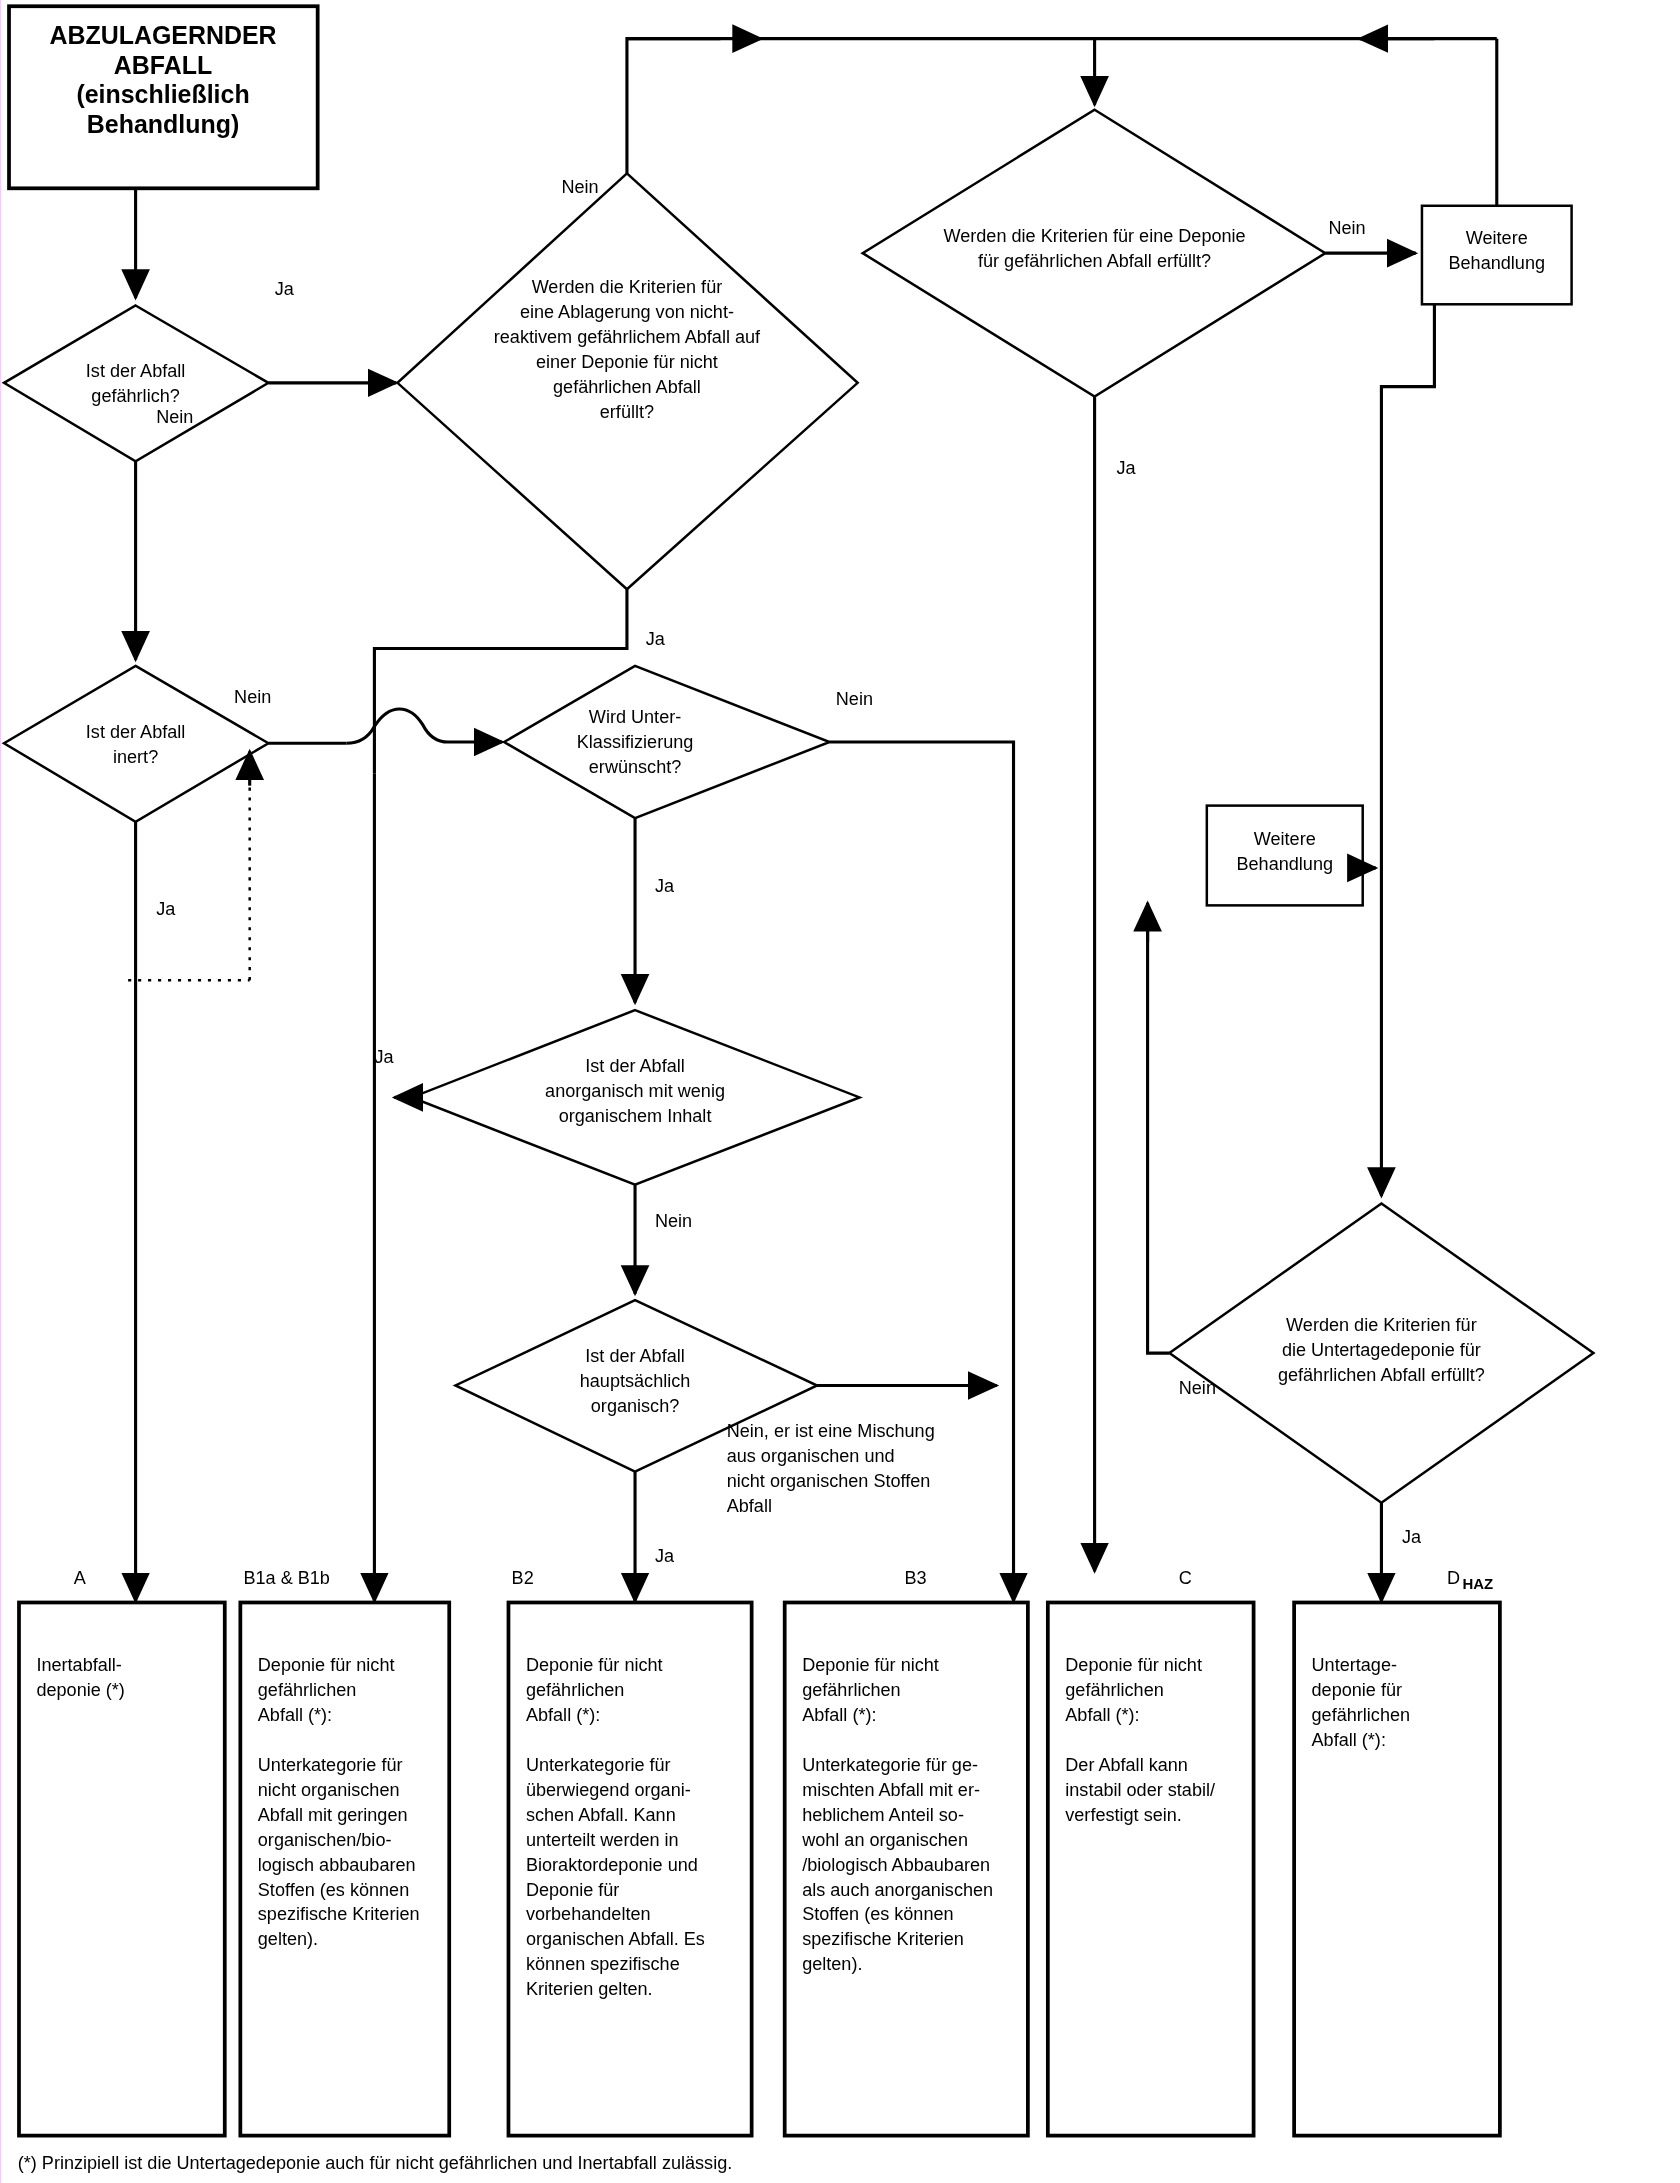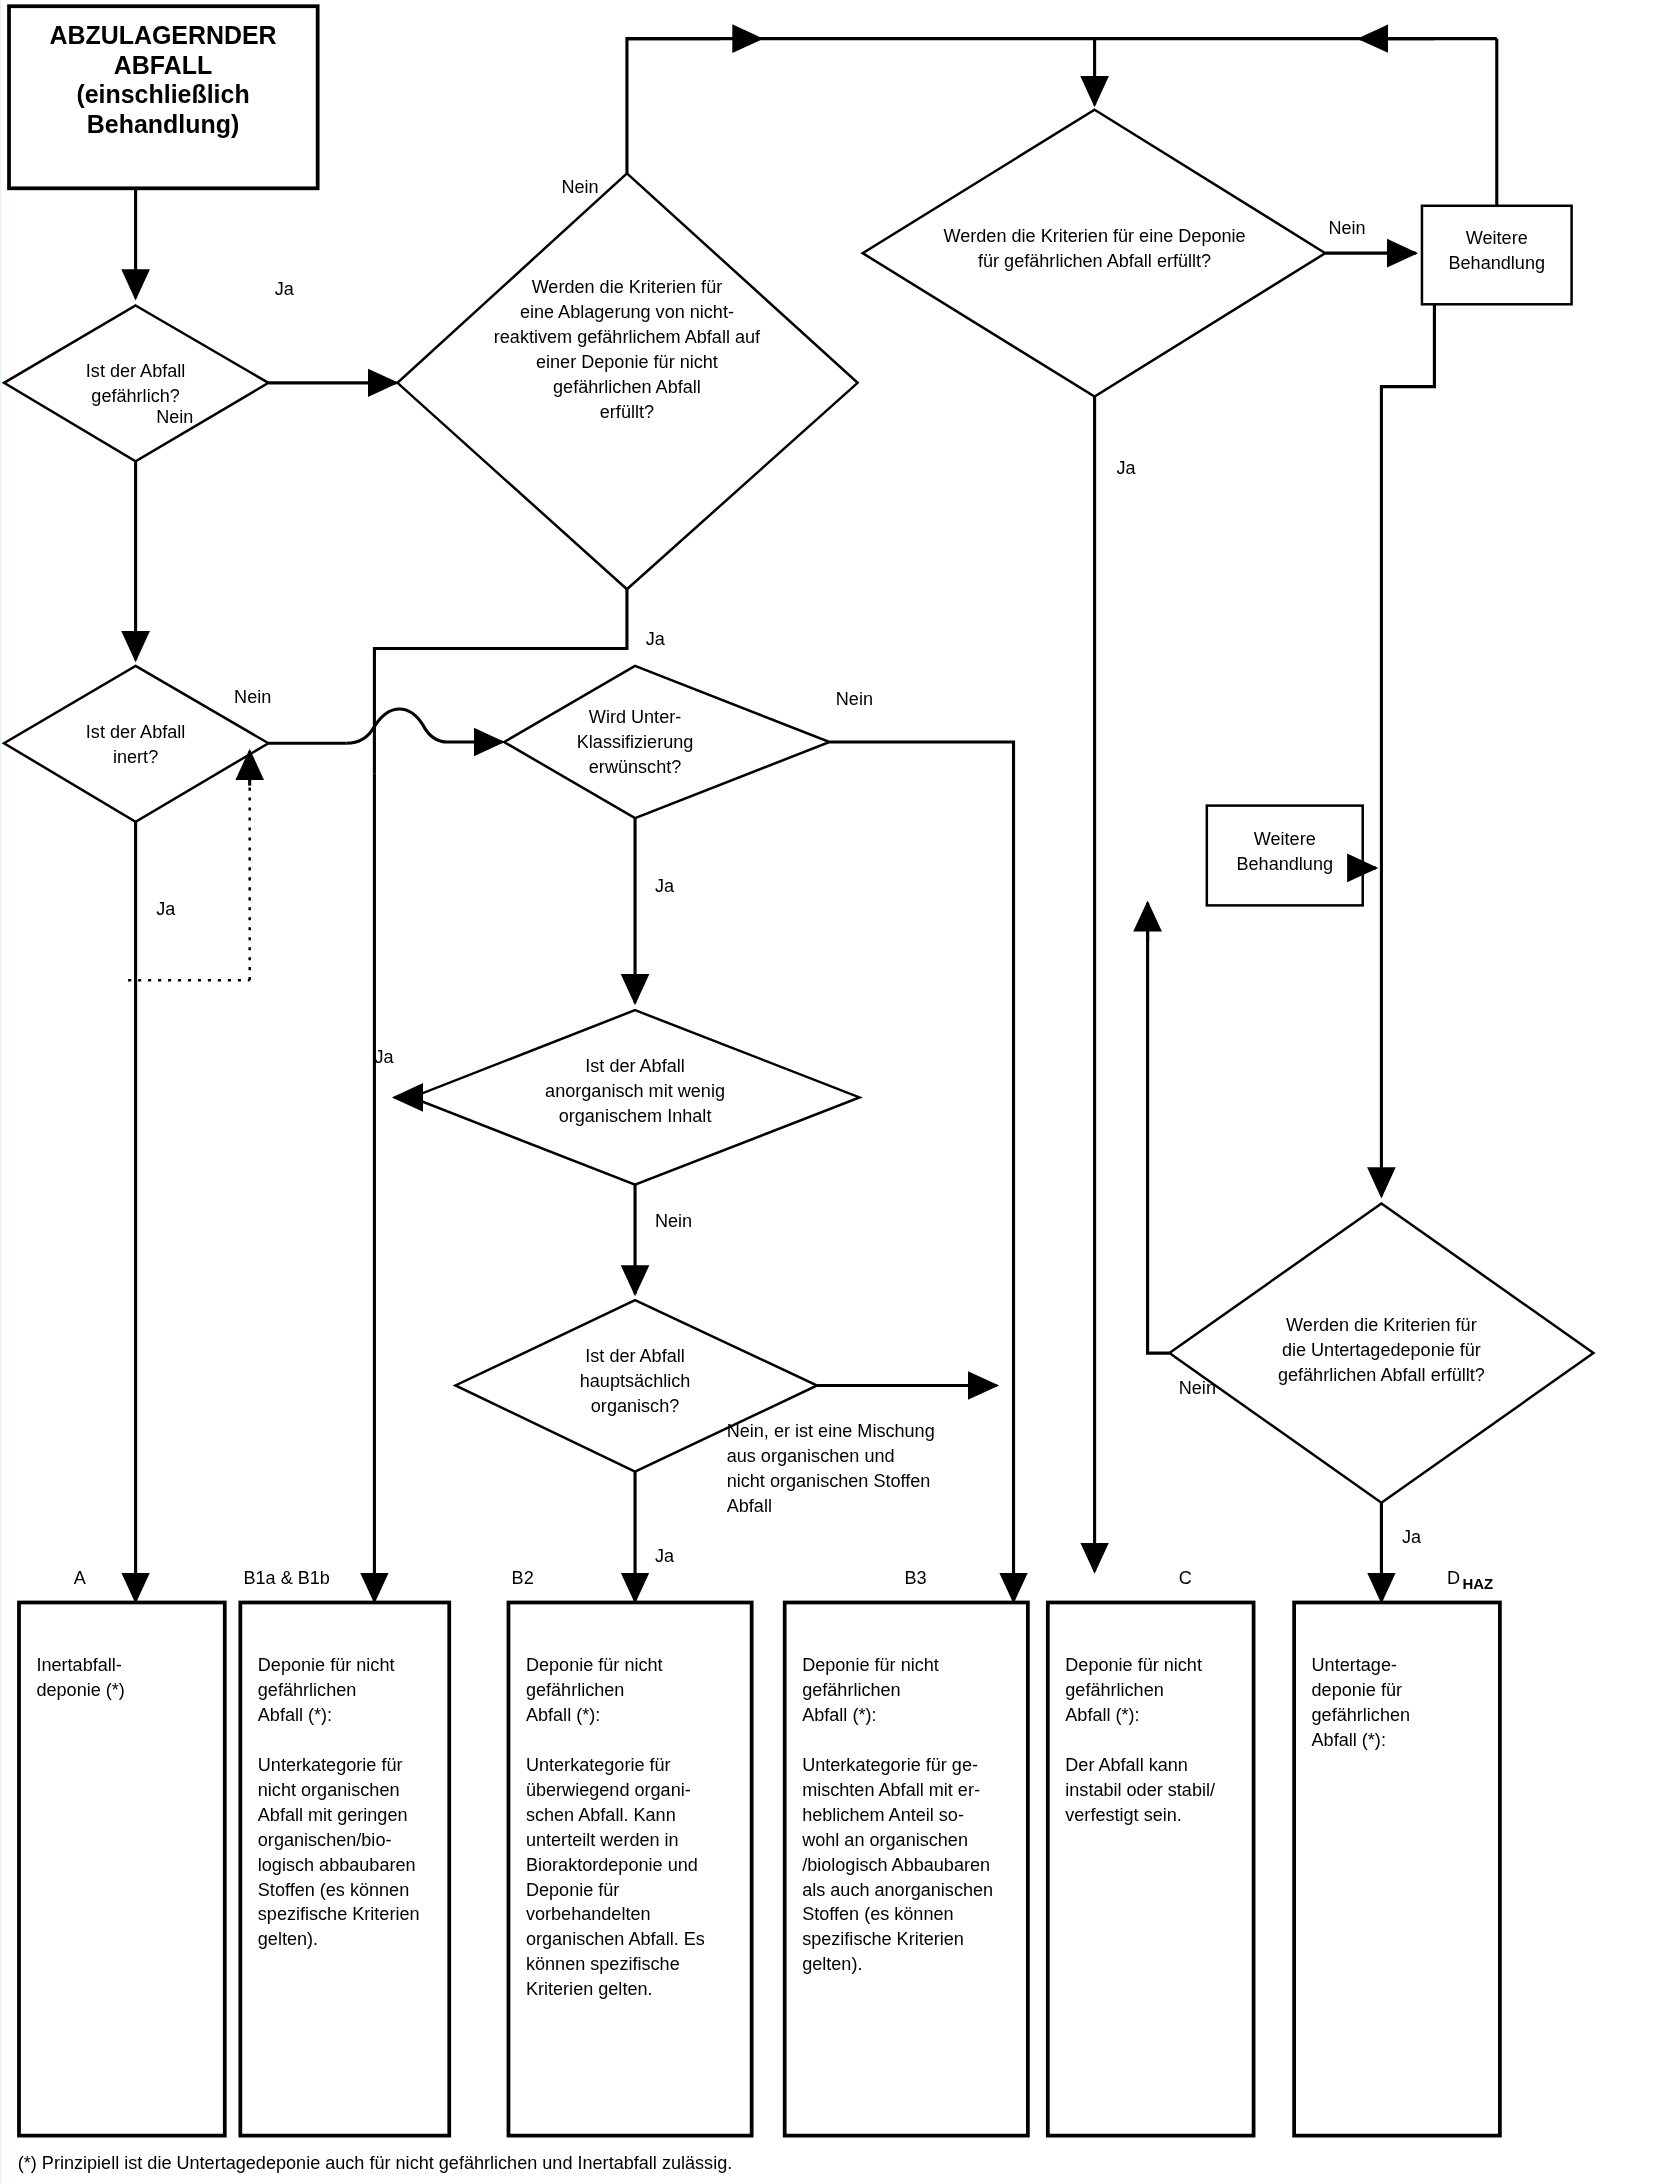--- a/index.html
+++ b/index.html
@@ -1,17 +1,17 @@
 <!DOCTYPE html>
 <html style="font-size:10px"><head>
 <meta charset="utf-8">
 <style>
   html,body{margin:0;padding:0;background:#ffffff;}
   body{font-family:"Liberation Sans", sans-serif;color:#000;}
-  #page{position:relative;width:1611px;height:2183px;background:#7dd3fc;overflow:hidden;}
+  #page{position:relative;width:1611px;height:2183px;background:#d946ef;overflow:hidden;}
   svg{display:block;}
   .shp{fill:#ffffff;stroke:#000000;stroke-width:4;}
   .shp-thick{fill:#ffffff;stroke:#000000;stroke-width:6;}
   .ln{stroke:#000000;stroke-width:5;fill:none;}
   .ln-dot{stroke:#000000;stroke-width:4;fill:none;stroke-dasharray:5 11;}
   .txt{font-family:"Liberation Sans", sans-serif;font-size:29px;fill:#000;}
   .txt-b{font-family:"Liberation Sans", sans-serif;font-size:31px;font-weight:bold;fill:#000;}
   .txt-title{font-family:"Liberation Sans", sans-serif;font-size:40px;font-weight:bold;fill:#000;}
   .txt-foot{font-family:"Liberation Sans", sans-serif;font-size:29px;fill:#000;}
   .mid{text-anchor:middle;}

